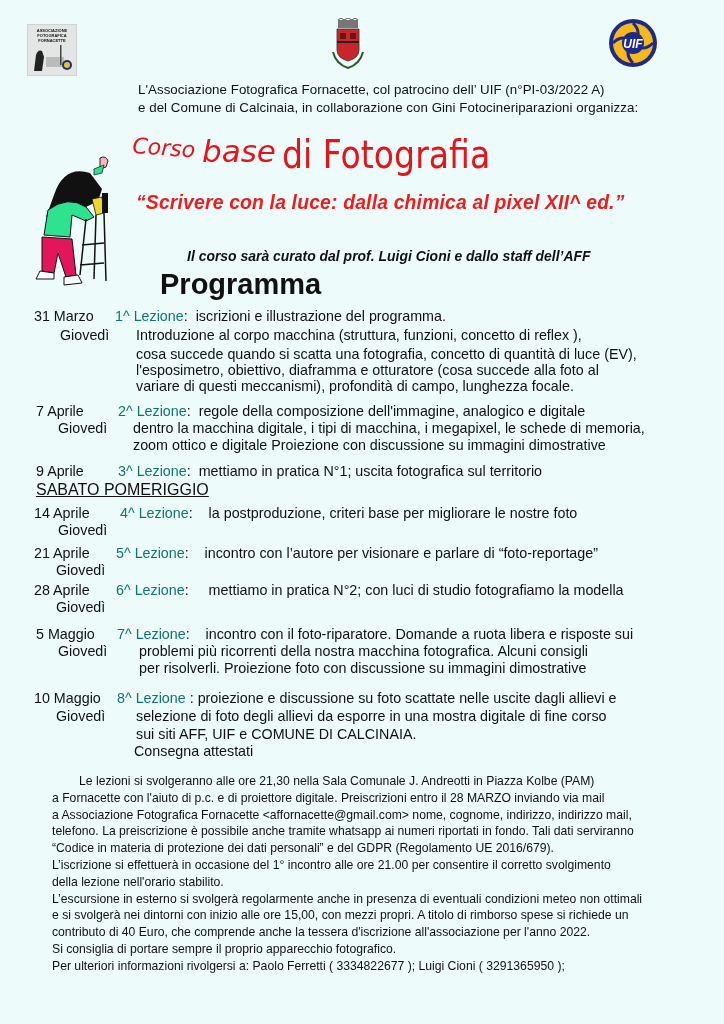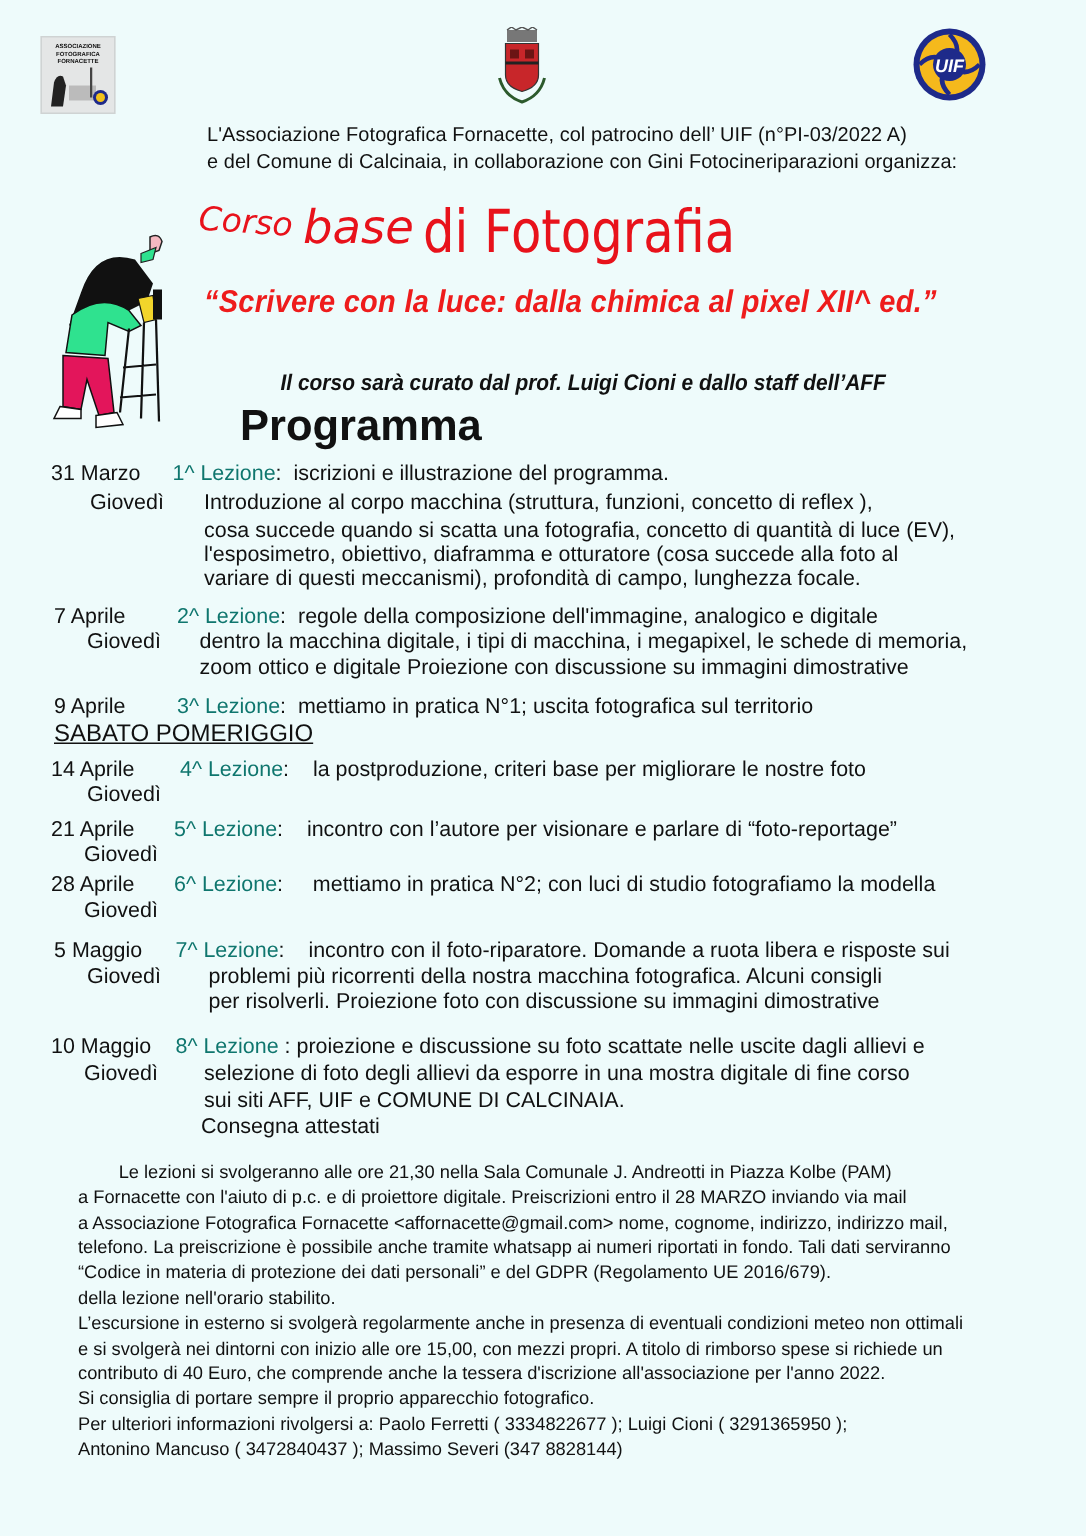--- a/index.html
+++ b/index.html
@@ -180,20 +180,20 @@
 <div class="row" style="left:136px;top:707px;">selezione di foto degli allievi da esporre in una mostra digitale di fine corso</div>
 <div class="row" style="left:136px;top:725px;">sui siti AFF, UIF e COMUNE DI CALCINAIA.</div>
 <div class="row" style="left:134px;top:742px;">Consegna attestati</div>
 
 <div id="footer">
   <div style="white-space:pre">        Le lezioni si svolgeranno alle ore 21,30 nella Sala Comunale J. Andreotti in Piazza Kolbe (PAM)</div>
   <div>a Fornacette con l'aiuto di p.c. e di proiettore digitale. Preiscrizioni entro il 28 MARZO inviando via mail</div>
   <div>a Associazione Fotografica Fornacette &lt;affornacette@gmail.com&gt; nome, cognome, indirizzo, indirizzo mail,</div>
   <div>telefono.  La preiscrizione è possibile anche tramite whatsapp ai numeri riportati in fondo. Tali dati serviranno</div>
   <div>“Codice in materia di protezione dei dati personali” e del GDPR (Regolamento UE 2016/679).</div>
+  <div>L’iscrizione si effettuerà in occasione del  1° incontro alle ore 21.00 per consentire il corretto svolgimento</div>
   <div>della lezione nell'orario stabilito.</div>
   <div>L’escursione in  esterno si svolgerà regolarmente anche in presenza di eventuali condizioni meteo non ottimali</div>
   <div>e si svolgerà nei dintorni con inizio alle ore 15,00, con mezzi propri. A titolo di rimborso spese si richiede un</div>
   <div>contributo di 40 Euro, che comprende anche la tessera d'iscrizione all'associazione per l'anno 2022.</div>
   <div>Si consiglia di portare sempre il proprio apparecchio fotografico.</div>
   <div>Per ulteriori informazioni rivolgersi a: Paolo Ferretti ( 3334822677 ); Luigi Cioni ( 3291365950 );</div>
-  <div>Antonino Mancuso ( 3472840437 ); Massimo Severi (347 8828144)</div>
 </div>
 
 </body></html>

